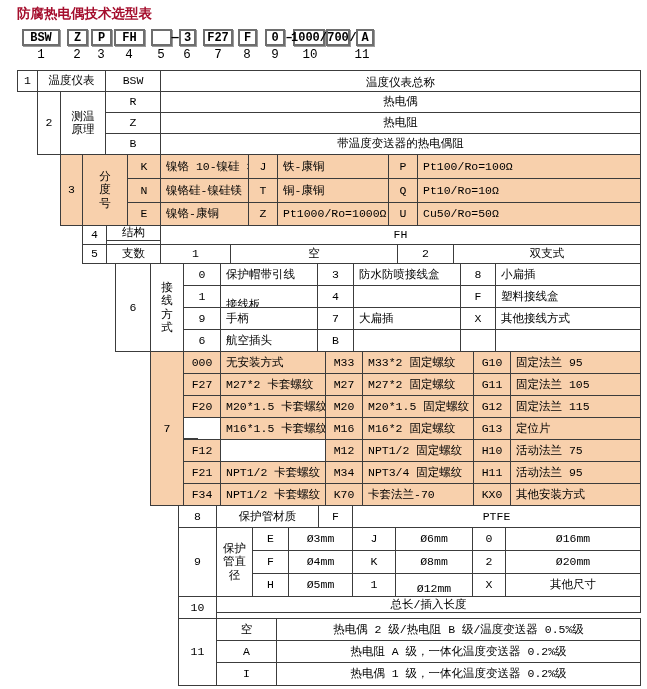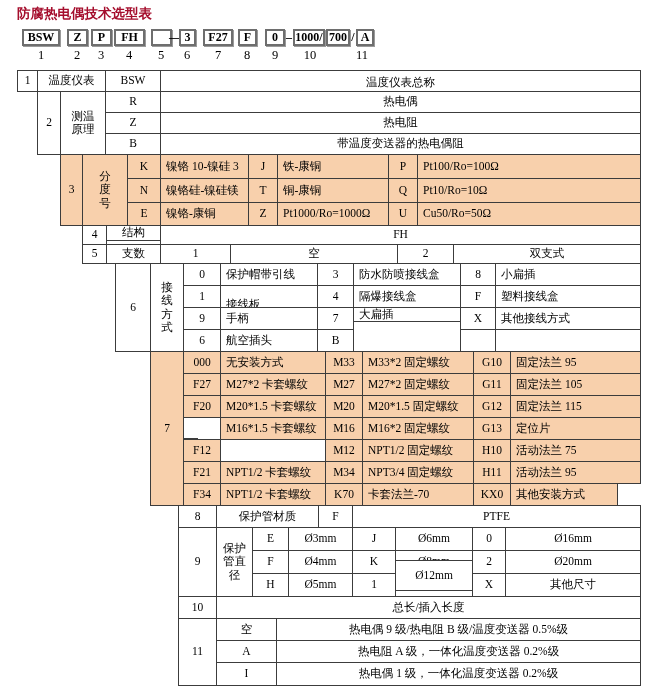--- a/index.html
+++ b/index.html
@@ -1,17 +1,17 @@
 <!DOCTYPE html>
 <html><head>
 <meta charset="utf-8">
 <style>
   html,body{margin:0;padding:0;background:#ffffff;}
   #page{position:relative;width:647px;height:689px;background:#fff;
-        font-family:Liberation Serif, serif;color:#000;overflow:hidden;}
+        font-family:Liberation Mono, monospace;color:#000;overflow:hidden;}
   #title{position:absolute;left:17px;top:5px;font-size:13.5px;font-weight:bold;color:#A50E2D;}
   .mbox{position:absolute;top:29px;height:17px;box-sizing:border-box;border:2px solid #6e6e6e;
         background:#fff;display:flex;align-items:center;justify-content:center;
         font-weight:bold;font-size:12px;box-shadow:1px 1px 0 #9a9a9a;}
   .msep{position:absolute;top:29px;height:17px;display:flex;align-items:center;justify-content:center;
         font-weight:bold;font-size:12px;}
   .mnum{position:absolute;top:48px;width:24px;text-align:center;font-size:12.5px;}
   .c{position:absolute;box-sizing:border-box;border:1px solid #3c3c3c;background:#fff;
      display:flex;align-items:center;justify-content:center;font-size:11.5px;line-height:1.15;
      white-space:nowrap;overflow:hidden;}
@@ -110,27 +110,26 @@
 式</div>
   <div class="c" style="left:183px;top:263px;width:38px;height:23px">0</div>
   <div class="c la" style="left:220px;top:263px;width:98px;height:23px">保护帽带引线</div>
   <div class="c" style="left:317px;top:263px;width:37px;height:23px">3</div>
   <div class="c la" style="left:353px;top:263px;width:108px;height:23px">防水防喷接线盒</div>
   <div class="c" style="left:460px;top:263px;width:36px;height:23px">8</div>
   <div class="c la" style="left:495px;top:263px;width:146px;height:23px">小扁插</div>
   <div class="c" style="left:183px;top:285px;width:38px;height:23px">1</div>
   <div class="c la" style="left:220px;top:285px;width:98px;height:39px">接线板</div>
   <div class="c" style="left:317px;top:285px;width:37px;height:23px">4</div>
-  <div class="c la" style="left:353px;top:285px;width:108px;height:23px">隔爆接线盒</div>
   <div class="c" style="left:460px;top:285px;width:36px;height:23px">F</div>
   <div class="c la" style="left:495px;top:285px;width:146px;height:23px">塑料接线盒</div>
   <div class="c" style="left:183px;top:307px;width:38px;height:23px">9</div>
   <div class="c la" style="left:220px;top:307px;width:98px;height:23px">手柄</div>
   <div class="c" style="left:317px;top:307px;width:37px;height:23px">7</div>
-  <div class="c la" style="left:353px;top:307px;width:108px;height:15px">大扁插</div>
+  <div class="c la" style="left:353px;top:307px;width:108px;height:23px">大扁插</div>
   <div class="c" style="left:460px;top:307px;width:36px;height:23px">X</div>
   <div class="c la" style="left:495px;top:307px;width:146px;height:23px">其他接线方式</div>
   <div class="c" style="left:183px;top:329px;width:38px;height:23px">6</div>
   <div class="c la" style="left:220px;top:329px;width:98px;height:23px">航空插头</div>
   <div class="c" style="left:317px;top:329px;width:37px;height:23px">B</div>
   <div class="c" style="left:460px;top:329px;width:36px;height:23px"></div>
   <div class="c la" style="left:495px;top:329px;width:146px;height:23px"></div>
 
   <div class="c pch" style="left:150px;top:351px;width:34px;height:155px">7</div>
   <div class="c pch" style="left:183px;top:351px;width:38px;height:23px">000</div>
@@ -166,21 +165,21 @@
   <div class="c pch la" style="left:220px;top:461px;width:106px;height:23px">NPT1/2 卡套螺纹</div>
   <div class="c pch" style="left:325px;top:461px;width:38px;height:23px">M34</div>
   <div class="c pch la" style="left:362px;top:461px;width:112px;height:23px">NPT3/4 固定螺纹</div>
   <div class="c pch" style="left:473px;top:461px;width:38px;height:23px">H11</div>
   <div class="c pch la" style="left:510px;top:461px;width:131px;height:23px">活动法兰 95</div>
   <div class="c pch" style="left:183px;top:483px;width:38px;height:23px">F34</div>
   <div class="c pch la" style="left:220px;top:483px;width:106px;height:23px">NPT1/2 卡套螺纹</div>
   <div class="c pch" style="left:325px;top:483px;width:38px;height:23px">K70</div>
   <div class="c pch la" style="left:362px;top:483px;width:112px;height:23px">卡套法兰-70</div>
   <div class="c pch" style="left:473px;top:483px;width:38px;height:23px">KX0</div>
-  <div class="c pch la" style="left:510px;top:483px;width:108px;height:23px">其他安装方式</div>
+  <div class="c pch la" style="left:510px;top:483px;width:131px;height:23px">其他安装方式</div>
 
   <div class="c" style="left:178px;top:505px;width:39px;height:23px">8</div>
   <div class="c" style="left:216px;top:505px;width:103px;height:23px">保护管材质</div>
   <div class="c" style="left:318px;top:505px;width:35px;height:23px">F</div>
   <div class="c" style="left:352px;top:505px;width:289px;height:23px">PTFE</div>
 
   <div class="c" style="left:178px;top:527px;width:39px;height:70px">9</div>
   <div class="c v" style="left:216px;top:527px;width:37px;height:70px">保护
 管直
 径</div>
@@ -192,28 +191,28 @@
   <div class="c" style="left:505px;top:527px;width:136px;height:24px">Ø16mm</div>
   <div class="c" style="left:252px;top:550px;width:37px;height:24px">F</div>
   <div class="c" style="left:288px;top:550px;width:65px;height:24px">Ø4mm</div>
   <div class="c" style="left:352px;top:550px;width:44px;height:24px">K</div>
   <div class="c" style="left:395px;top:550px;width:78px;height:24px">Ø8mm</div>
   <div class="c" style="left:472px;top:550px;width:34px;height:24px">2</div>
   <div class="c" style="left:505px;top:550px;width:136px;height:24px">Ø20mm</div>
   <div class="c" style="left:252px;top:573px;width:37px;height:24px">H</div>
   <div class="c" style="left:288px;top:573px;width:65px;height:24px">Ø5mm</div>
   <div class="c" style="left:352px;top:573px;width:44px;height:24px">1</div>
-  <div class="c" style="left:395px;top:560px;width:78px;height:31px">Ø12mm</div>
+  <div class="c" style="left:395px;top:573px;width:78px;height:31px">Ø12mm</div>
   <div class="c" style="left:472px;top:573px;width:34px;height:24px">X</div>
   <div class="c" style="left:505px;top:573px;width:136px;height:24px">其他尺寸</div>
 
   <div class="c" style="left:178px;top:596px;width:39px;height:23px">10</div>
-  <div class="c" style="left:216px;top:596px;width:425px;height:23px">总长/插入长度</div>
+  <div class="c" style="left:216px;top:596px;width:425px;height:17px">总长/插入长度</div>
 
   <div class="c" style="left:178px;top:618px;width:39px;height:68px">11</div>
   <div class="c" style="left:216px;top:618px;width:61px;height:23px">空</div>
-  <div class="c" style="left:276px;top:618px;width:365px;height:23px">热电偶 9 级/热电阻 B 级/温度变送器 0.5%级</div>
+  <div class="c" style="left:276px;top:618px;width:365px;height:23px">热电偶 2 级/热电阻 B 级/温度变送器 0.5%级</div>
   <div class="c" style="left:216px;top:640px;width:61px;height:23px">A</div>
   <div class="c" style="left:276px;top:640px;width:365px;height:23px">热电阻 A 级，一体化温度变送器 0.2%级</div>
   <div class="c" style="left:216px;top:662px;width:61px;height:24px">I</div>
   <div class="c" style="left:276px;top:662px;width:365px;height:24px">热电偶 1 级，一体化温度变送器 0.2%级</div>
 
 </div>
 
 </body></html>

